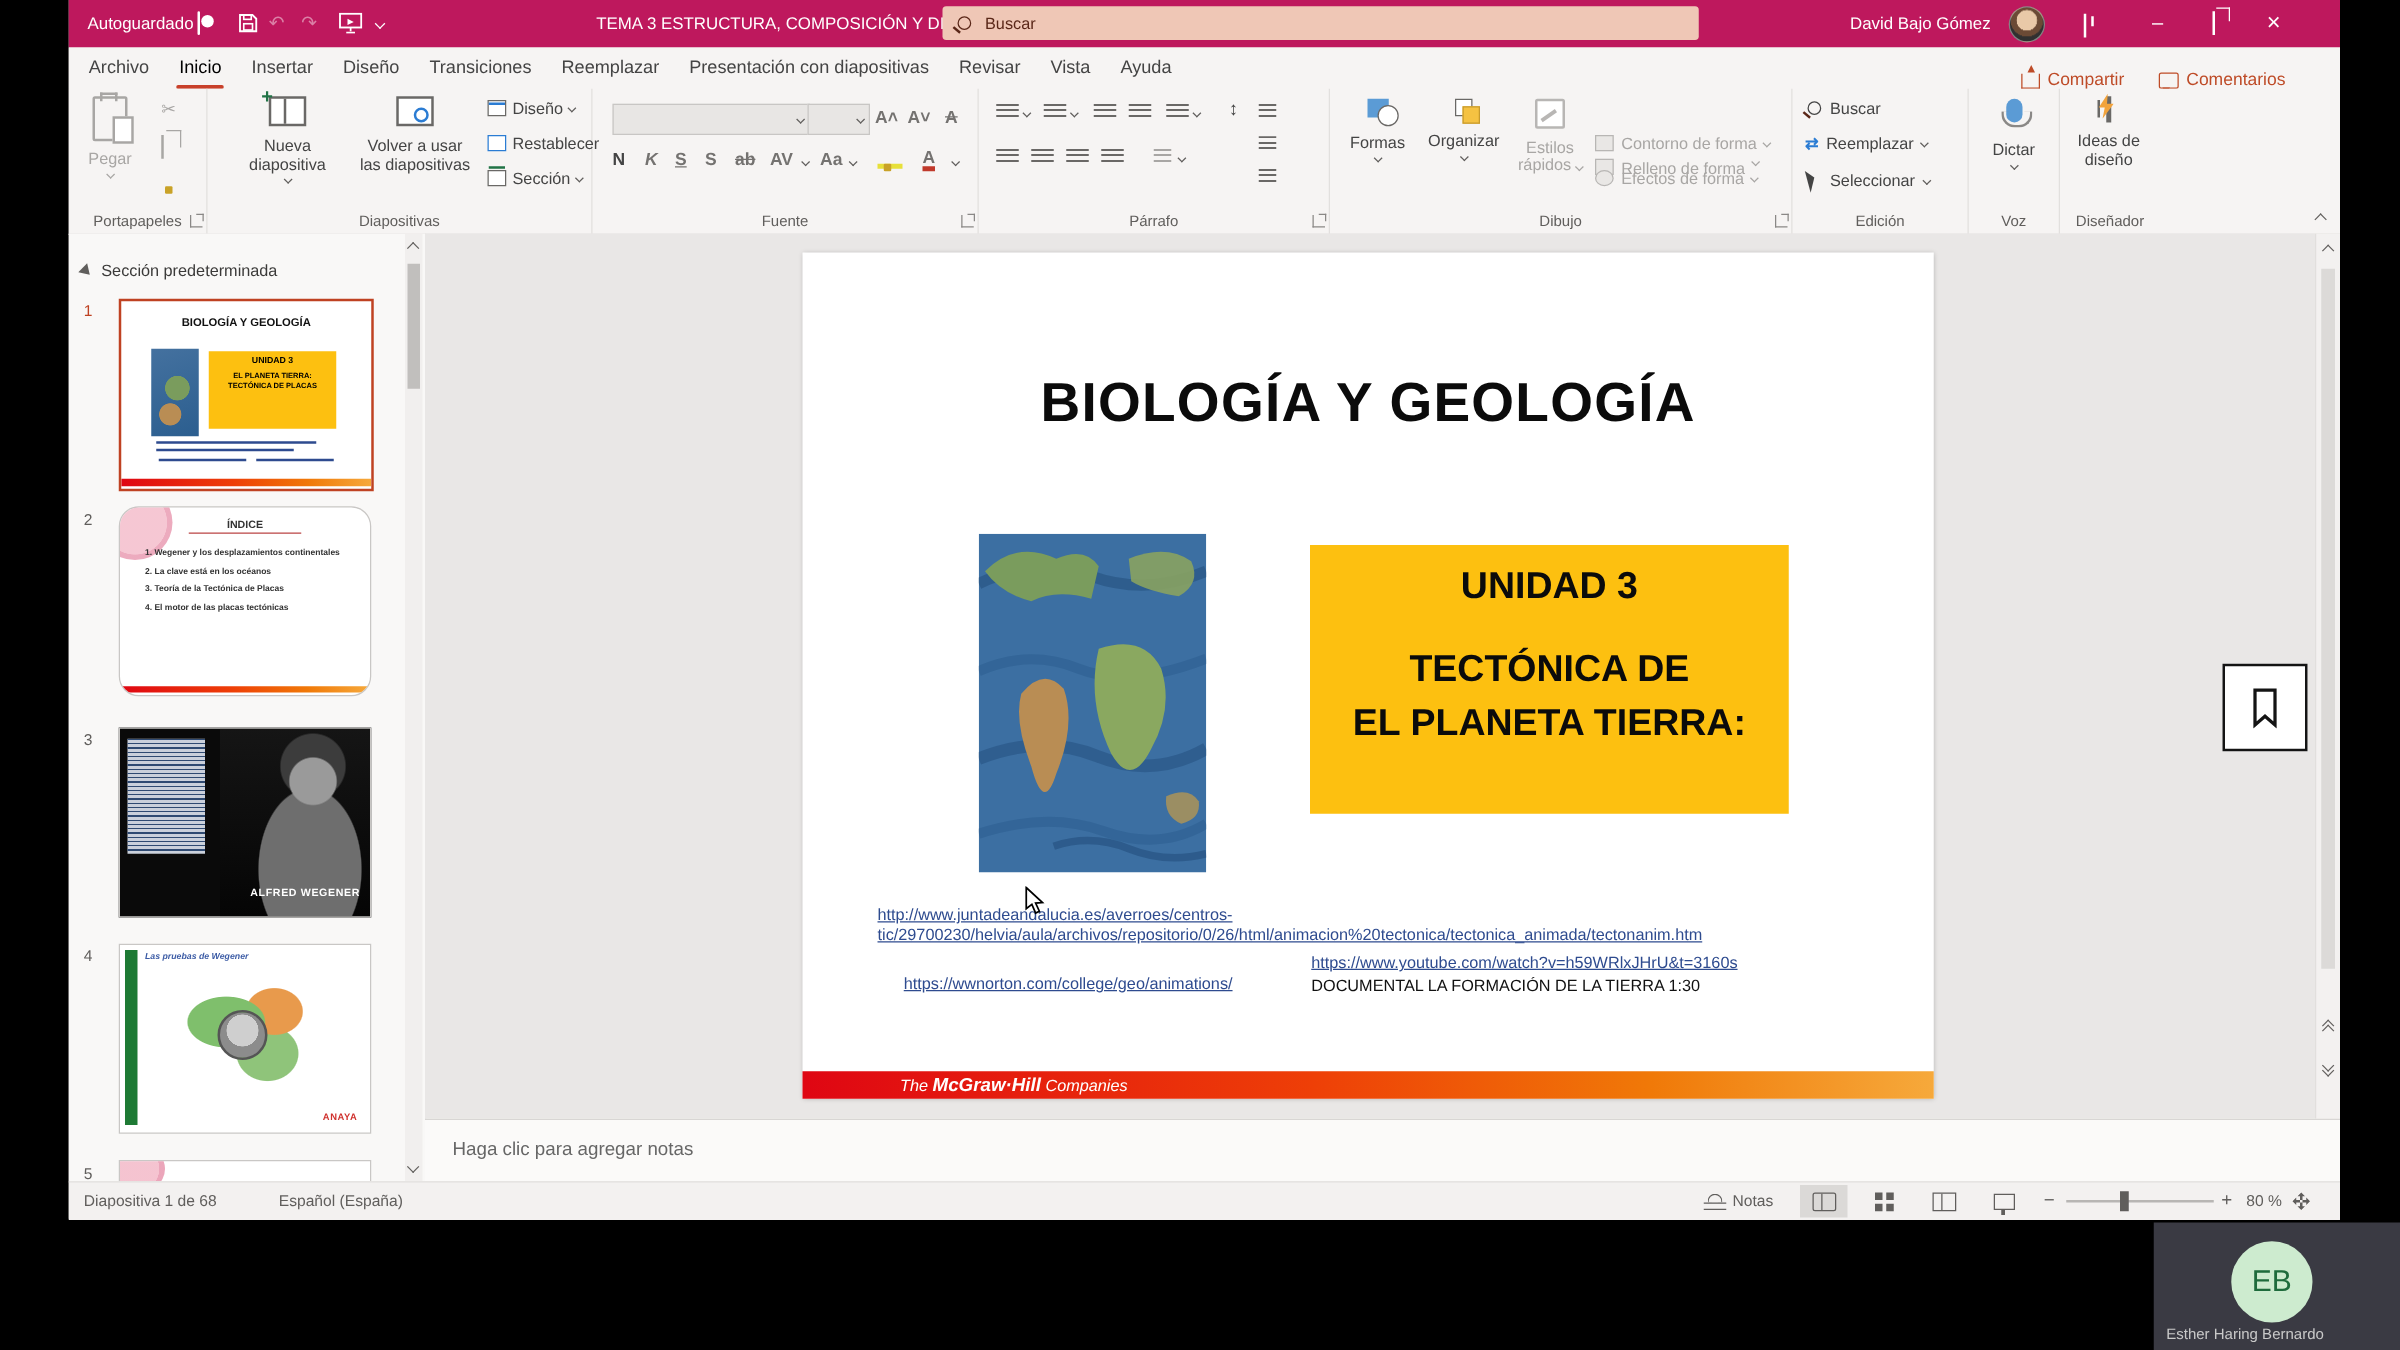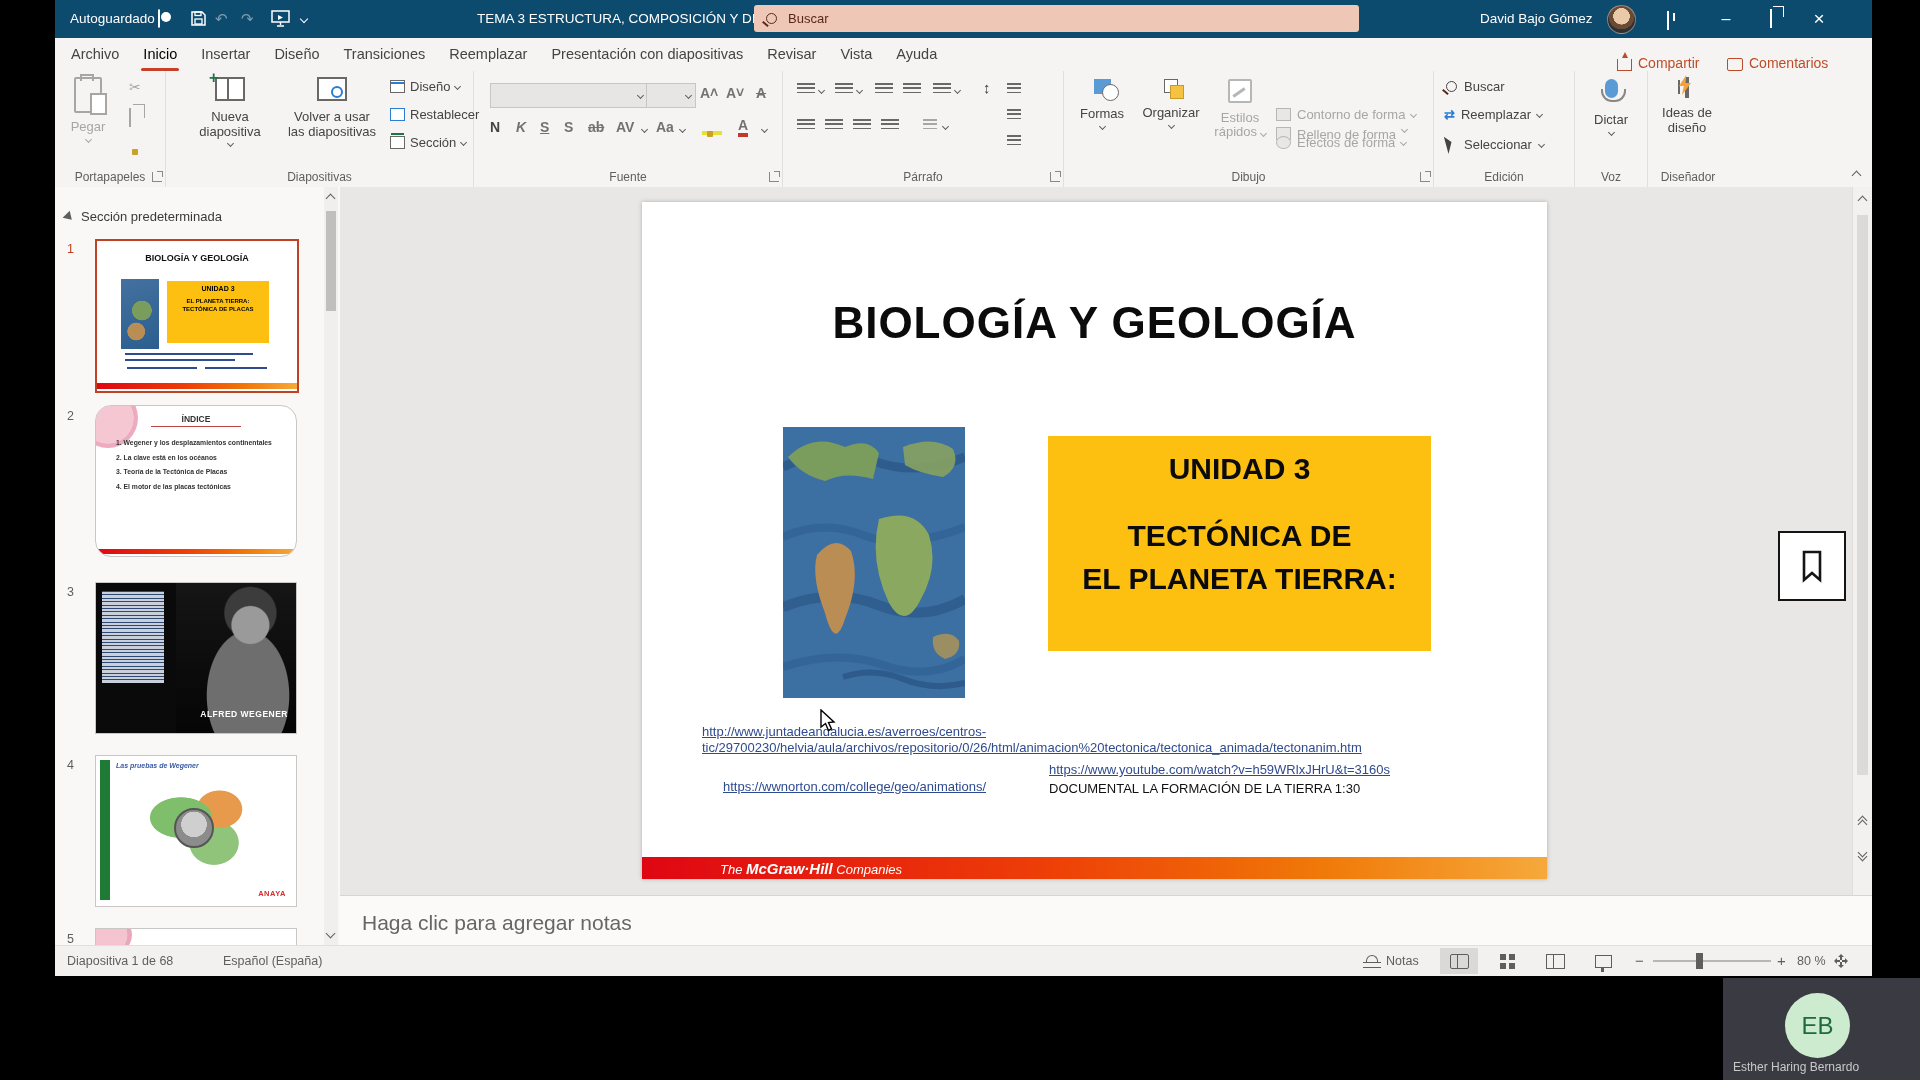--- a/index.html
+++ b/index.html
@@ -2,21 +2,21 @@
 <html><head>
 <meta charset="utf-8">
 <style>
   html,body{margin:0;padding:0;background:#000;}
   body{width:1920px;height:1080px;position:relative;overflow:hidden;
        font-family:"Liberation Sans",sans-serif;-webkit-font-smoothing:antialiased;}
   .abs{position:absolute;}
   
   #stage{position:absolute;inset:0;background:#000;}
   #win{position:absolute;left:55px;top:0;width:1817px;height:975px;background:#F6F4F3;}
-  #titlebar{position:absolute;left:0;top:0;width:100%;height:38px;background:#0c4a6e;color:#fff;}
+  #titlebar{position:absolute;left:0;top:0;width:100%;height:38px;background:#be185d;color:#fff;}
   #titlebar .tb-txt{font-size:13.5px;color:#fff;}
   .toggle{width:38px;height:17px;border:1.6px solid #fff;border-radius:9px;position:relative;}
   .toggle .knob{position:absolute;left:2px;top:2px;width:10px;height:10px;border-radius:50%;background:#fff;}
   .tb-ic{color:#fff;font-size:15px;line-height:38px;}
   .dim{opacity:.45;}
   .cv{display:inline-block;width:6px;height:6px;border-right:1.6px solid #605E5C;border-bottom:1.6px solid #605E5C;transform:rotate(45deg);}
   .cv.w{border-color:#fff;width:5px;height:5px;}
   .cv.s{width:4px;height:4px;border-width:1.3px;}
   #searchbox{position:absolute;left:699px;top:5px;width:593px;height:27px;background:#EFC7B6;border-radius:3px;
     display:flex;align-items:center;padding-left:12px;gap:9px;}
@@ -481,21 +481,21 @@
             <path d="M5 3h16v28l-8-7-8 7z" fill="none" stroke="#141414" stroke-width="2.6"></path>
           </svg>
     </div>
 
     <svg class="abs" style="left:478px;top:522px;" width="20" height="24" viewBox="0 0 20 24">
       <path d="M3 1 L3 18 L7.5 14.5 L10.5 21.5 L13.5 20 L10.5 13.5 L16 13 Z" fill="#fff" stroke="#000" stroke-width="1.4"></path>
     </svg>
   </div>
 
   <div id="notes">
-    <div style="position:absolute;left:22px;top:15px;font-size:21px;color:#666;">Haga clic para agregar notas</div>
+    <div style="position:absolute;left:22px;top:15px;font-size:15px;color:#666;">Haga clic para agregar notas</div>
   </div>
 
   <div id="statusbar">
     <span class="abs" style="left:12px;top:8px;">Diapositiva 1 de 68</span>
     <span class="abs" style="left:168px;top:8px;">Español (España)</span>
 
     <div class="abs" style="left:1308px;top:0;height:30px;display:flex;align-items:center;gap:5px;">
       <span class="notes-ic"></span>
       <span>Notas</span>
     </div>

